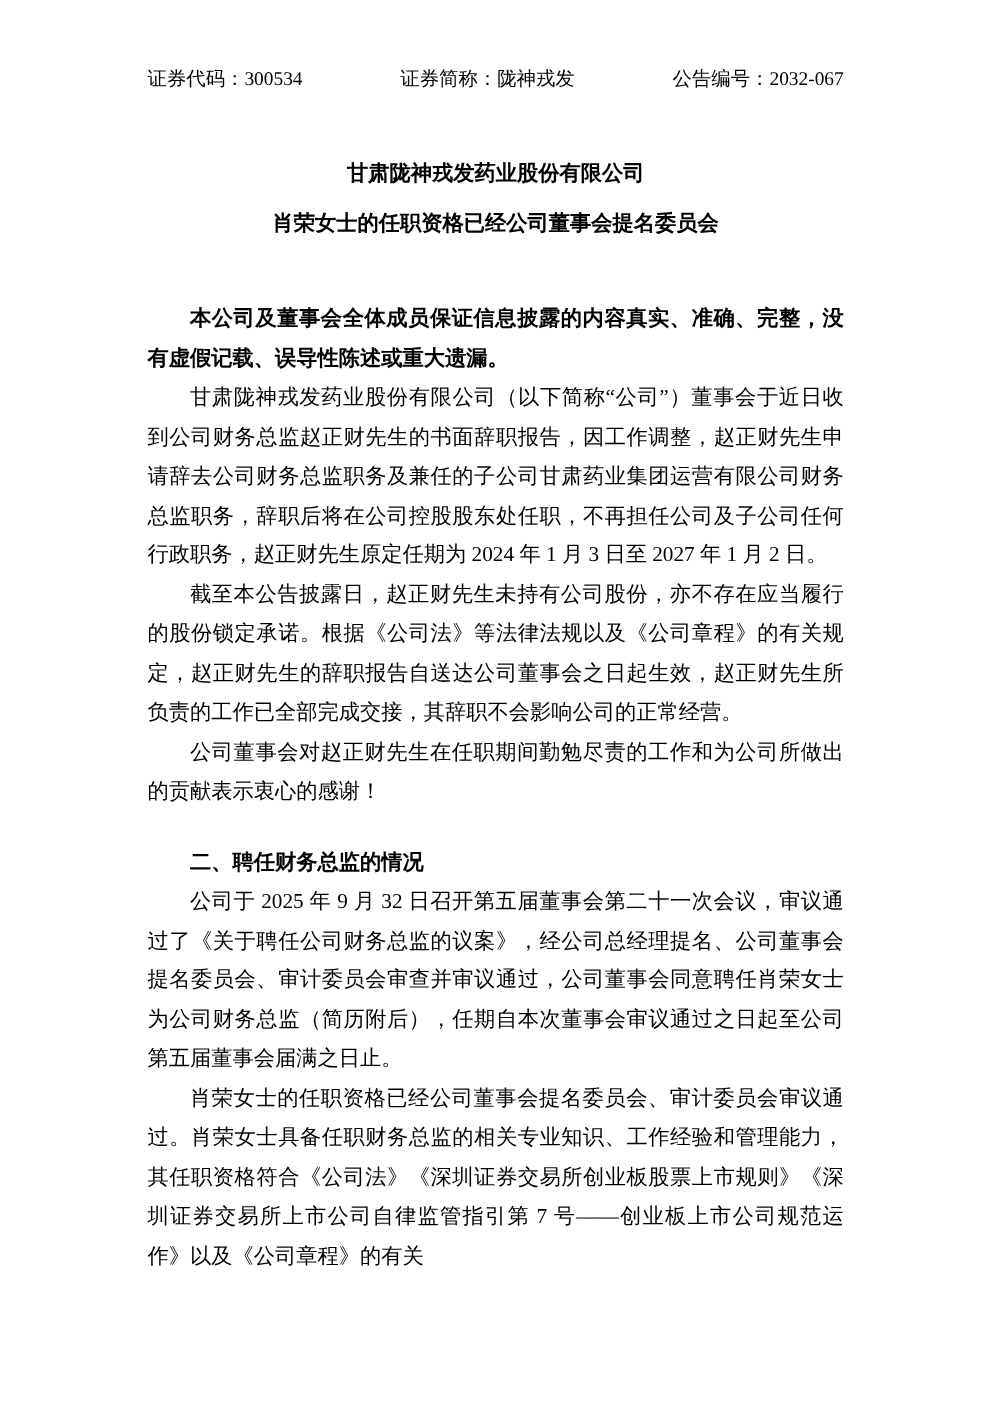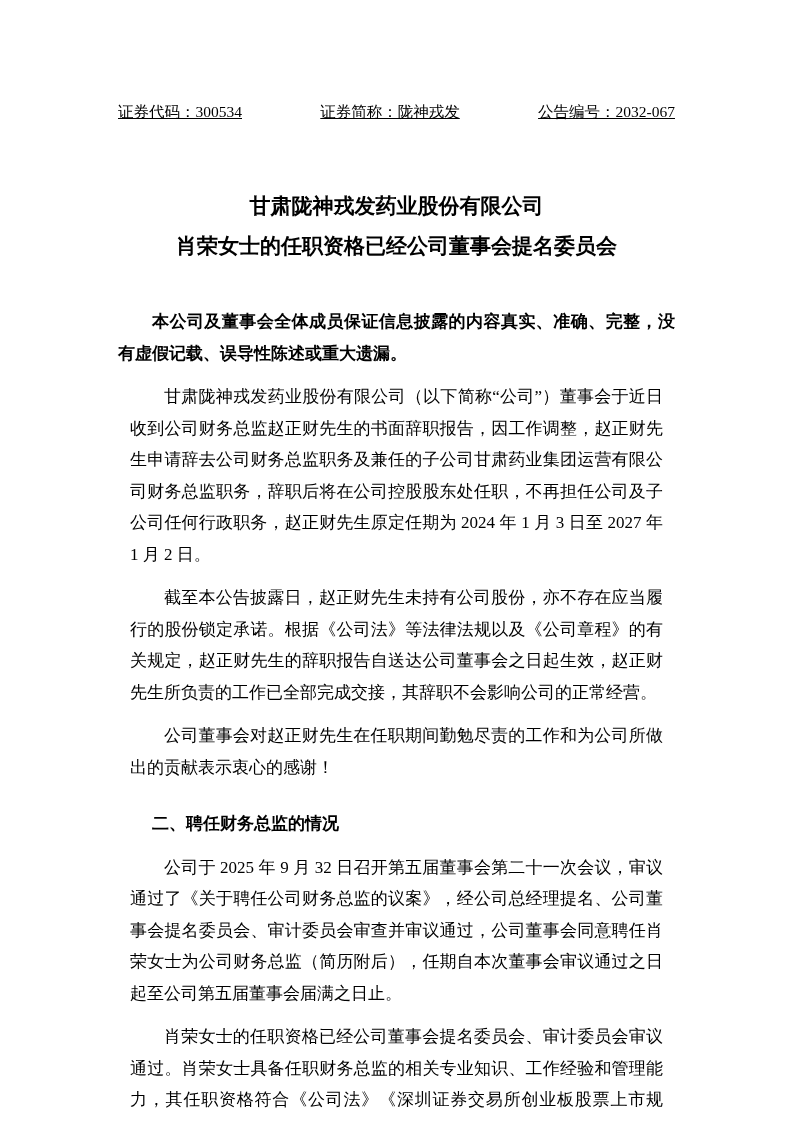--- a/index.html
+++ b/index.html
@@ -13,31 +13,30 @@
     height: 1122px;
     background: #ffffff;
     color: #000000;
     font-family: "Liberation Serif", "DejaVu Serif", serif;
     overflow: hidden;
     margin: 0 auto;
   }
   .doc-header {
     display: flex;
     justify-content: space-between;
-    padding: 102px 118px 0 118px;
+    padding: 54px 118px 0 118px;
     font-size: 15.5px;
     line-height: 20px;
     white-space: nowrap;
-    text-decoration: underline;
   }
   .title-block {
-    margin-top: 64px;
+    margin-top: 45px;
     text-align: center;
     font-weight: 700;
-    font-size: 21px;
+    font-size: 17px;
     line-height: 40px;
   }
   .content {
     margin: 0 118px;
     font-size: 17px;
     line-height: 31.5px;
     text-align: justify;
   }
   .disclaimer {
     font-weight: 700;
@@ -45,21 +44,21 @@
     text-indent: 2em;
   }
   .sec-heading {
     font-size: 17px;
     font-weight: 700;
     line-height: 31.5px;
     margin: 25px 0 0 0;
     text-indent: 2em;
   }
   .body-para {
-    margin: 12px;
+    margin: 0;
     text-indent: 2em;
   }
 </style>
 </head>
 <body>
 
 <div class="page">
 
   <div class="doc-header">
     <span>证券代码：300534</span>

